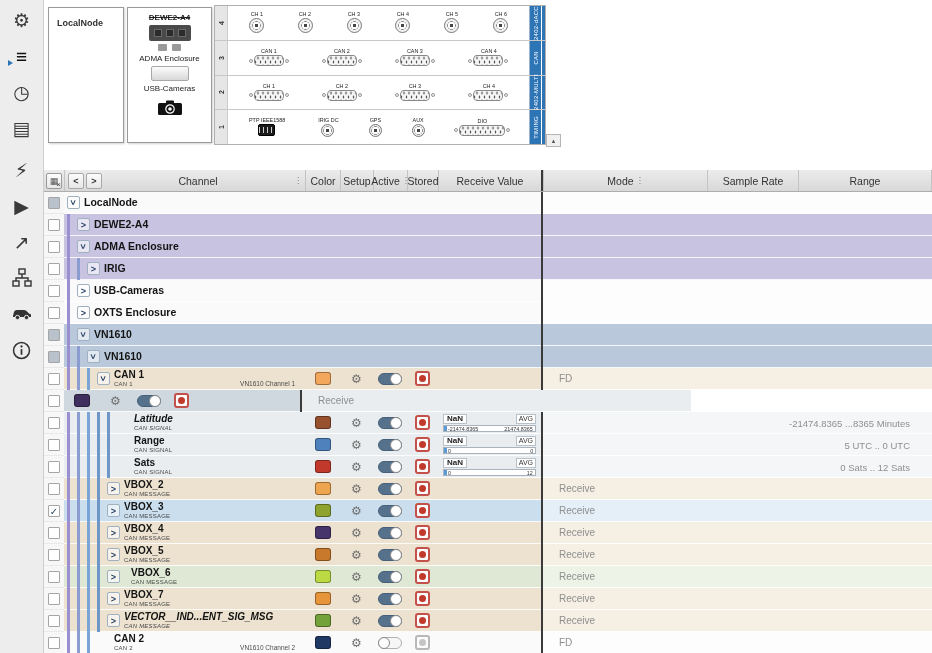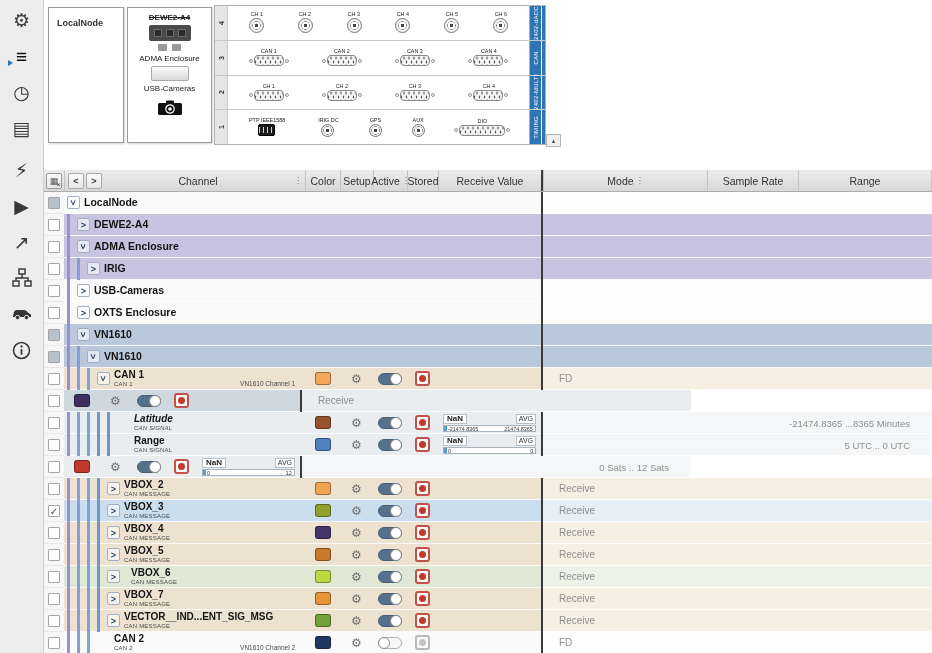--- a/index.html
+++ b/index.html
@@ -727,20 +727,31 @@
           <div class="cell c-mode" style="background: rgb(244, 246, 248);"></div>
           <div class="cell c-rate" style="background: rgb(244, 246, 248);"></div>
           <div class="cell c-range" style="background: rgb(244, 246, 248);">
             <div class="rg-text">5 UTC .. 0 UTC</div>
           </div>
         </div>
         <div class="t-row">
           <div class="cell c-check">
             <div class="checkbox empty"></div>
           </div>
+          <div class="cell c-channel" style="background: rgb(233, 237, 240);">
+            <div class="guide" style="left: 3px; background: rgb(154, 143, 208);"></div>
+            <div class="guide" style="left: 13px; background: rgb(138, 156, 208);"></div>
+            <div class="guide" style="left: 23px; background: rgb(122, 163, 214);"></div>
+            <div class="guide" style="left: 33px; background: rgb(110, 150, 198);"></div>
+            <div class="guide" style="left: 43px; background: rgb(110, 150, 198);"></div>
+            <div class="lbl" style="left: 70px;">
+              <div class="nm">Sats</div>
+              <div class="subnm">CAN SIGNAL</div>
+            </div>
+          </div>
           <div class="cell c-color" style="background: rgb(233, 237, 240);">
             <div class="swatch" style="background: rgb(192, 57, 43);"></div>
           </div>
           <div class="cell c-setup" style="background: rgb(233, 237, 240);">
             <div class="gear">⚙</div>
           </div>
           <div class="cell c-active" style="background: rgb(233, 237, 240);">
             <div class="toggle on">
               <div class="knob"></div>
             </div>
@@ -993,21 +1004,21 @@
         <div class="t-row">
           <div class="cell c-check">
             <div class="checkbox empty"></div>
           </div>
           <div class="cell c-channel" style="background: rgb(236, 226, 207);">
             <div class="guide" style="left: 3px; background: rgb(154, 143, 208);"></div>
             <div class="guide" style="left: 13px; background: rgb(138, 156, 208);"></div>
             <div class="guide" style="left: 23px; background: rgb(122, 163, 214);"></div>
             <div class="guide" style="left: 33px; background: rgb(110, 150, 198);"></div>
             <div class="chev collapsed" style="left: 43px;">&gt;</div>
-            <div class="lbl" style="left: 60px;">
+            <div class="lbl" style="left: 60px; font-style: italic;">
               <div class="nm">VECTOR__IND...ENT_SIG_MSG</div>
               <div class="subnm">CAN MESSAGE</div>
             </div>
           </div>
           <div class="cell c-color" style="background: rgb(236, 226, 207);">
             <div class="swatch" style="background: rgb(116, 162, 58);"></div>
           </div>
           <div class="cell c-setup" style="background: rgb(236, 226, 207);">
             <div class="gear">⚙</div>
           </div>

